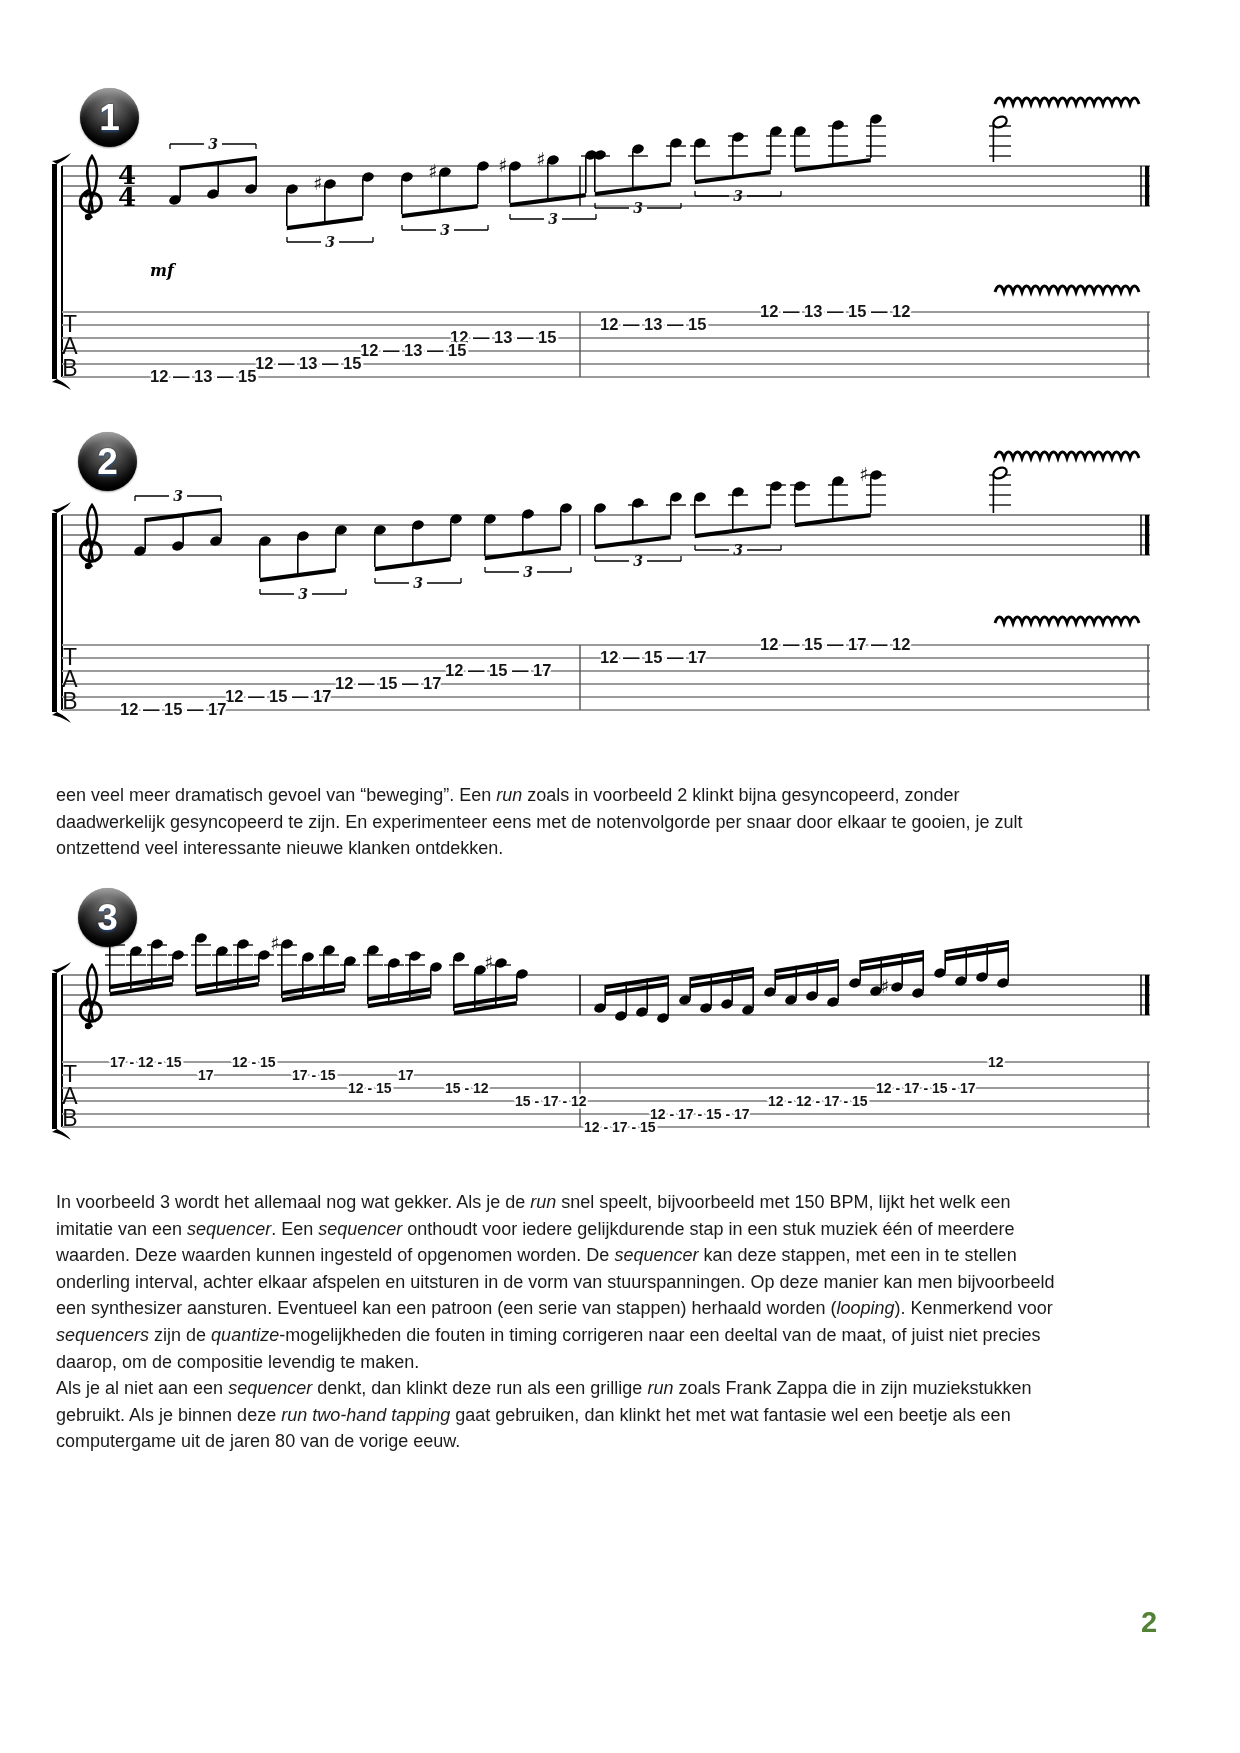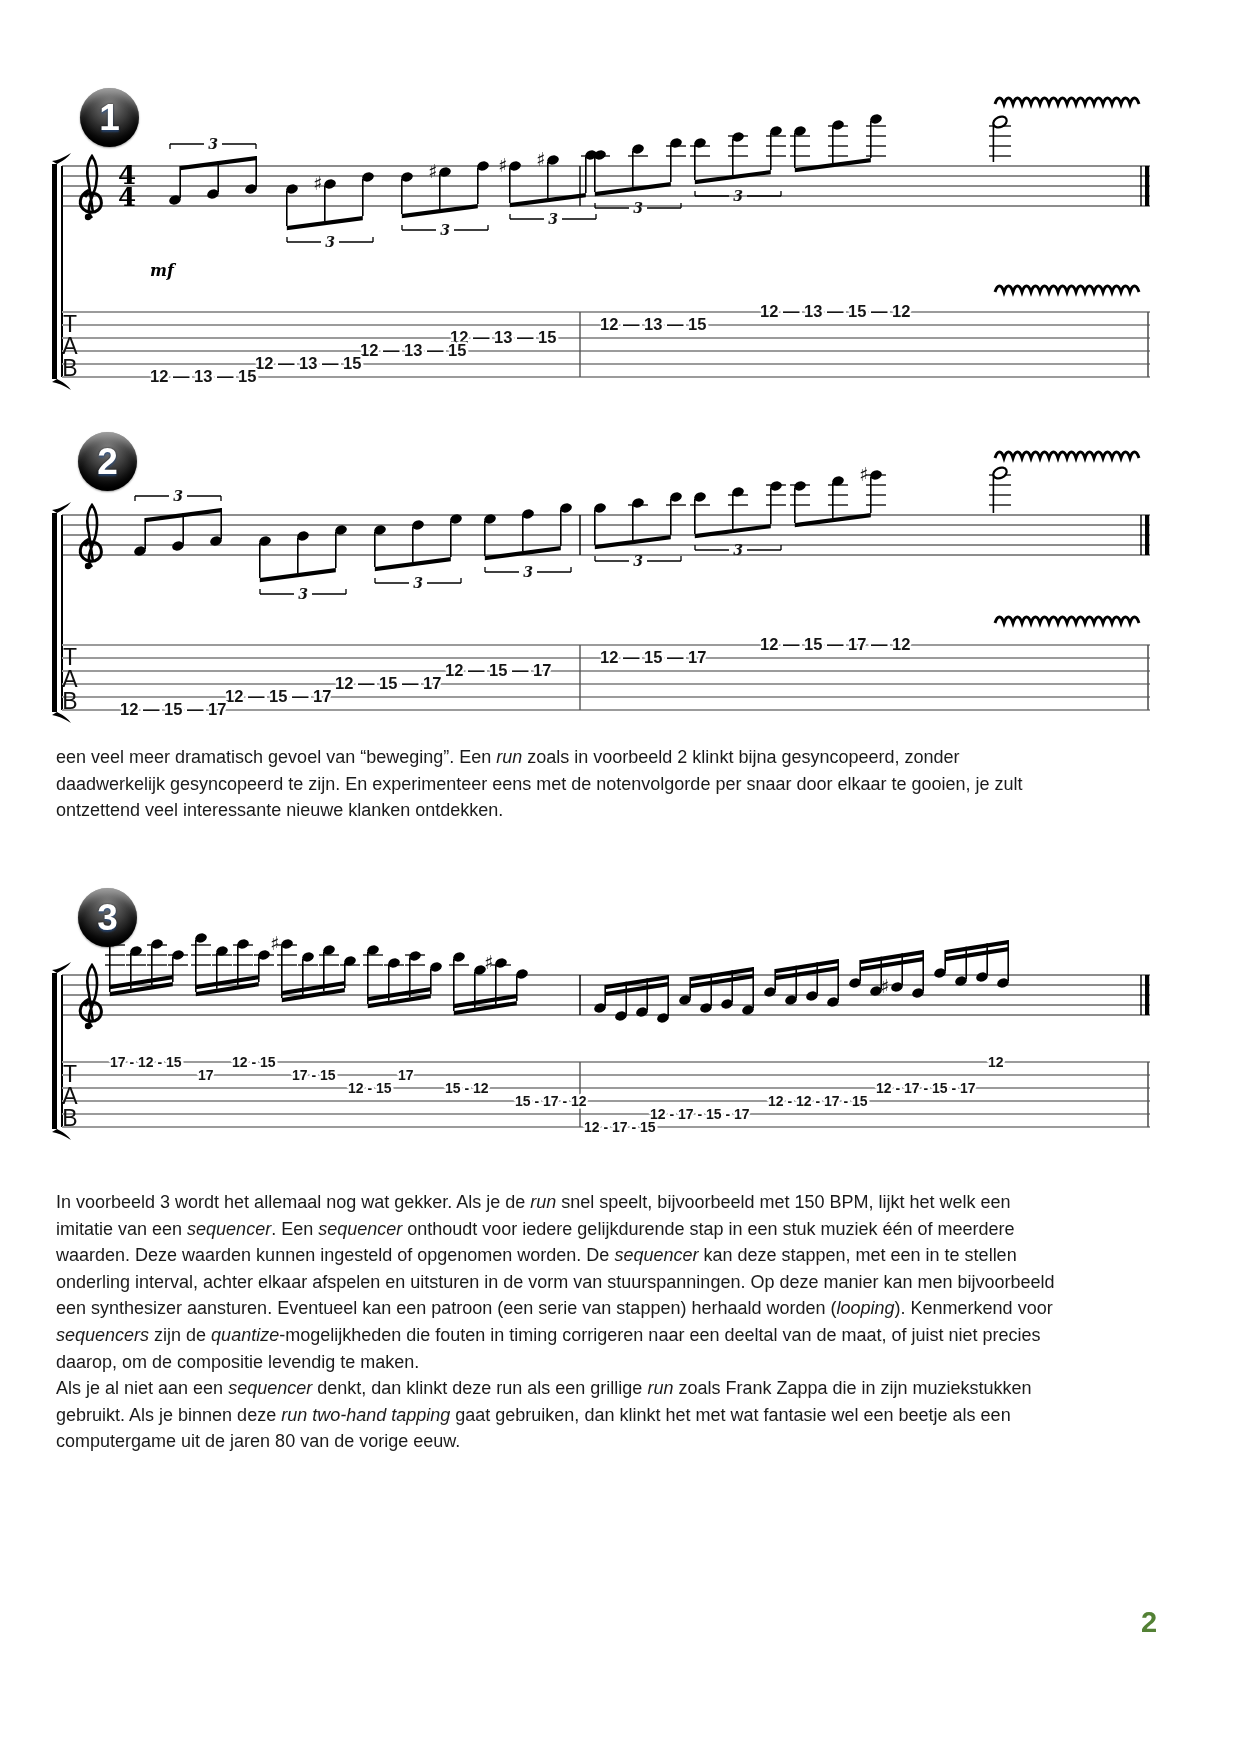--- a/index.html
+++ b/index.html
@@ -519,17 +519,17 @@
   <div class="badge" style="left:80px;top:88px">
       <span>1</span>
     </div>
   <div class="badge" style="left:78px;top:432px">
       <span>2</span>
     </div>
   <div class="badge" style="left:78px;top:888px">
       <span>3</span>
     </div>
 
-  <div class="para" style="top:744px"><span>een veel meer dramatisch gevoel van “beweging”. Een </span><i>run</i><span> zoals in voorbeeld 2 klinkt bijna gesyncopeerd, zonder daadwerkelijk gesyncopeerd te zijn. En experimenteer eens met de notenvolgorde per snaar door elkaar te gooien, je zult ontzettend veel interessante nieuwe klanken ontdekken.</span></div>
+  <div class="para" style="top:782px"><span>een veel meer dramatisch gevoel van “beweging”. Een </span><i>run</i><span> zoals in voorbeeld 2 klinkt bijna gesyncopeerd, zonder daadwerkelijk gesyncopeerd te zijn. En experimenteer eens met de notenvolgorde per snaar door elkaar te gooien, je zult ontzettend veel interessante nieuwe klanken ontdekken.</span></div>
   <div class="para" style="top:1189px"><span>In voorbeeld 3 wordt het allemaal nog wat gekker. Als je de </span><i>run</i><span> snel speelt, bijvoorbeeld met 150 BPM, lijkt het welk een imitatie van een </span><i>sequencer</i><span>. Een </span><i>sequencer</i><span> onthoudt voor iedere gelijkdurende stap in een stuk muziek één of meerdere waarden. Deze waarden kunnen ingesteld of opgenomen worden. De </span><i>sequencer</i><span> kan deze stappen, met een in te stellen onderling interval, achter elkaar afspelen en uitsturen in de vorm van stuurspanningen. Op deze manier kan men bijvoorbeeld een synthesizer aansturen. Eventueel kan een patroon (een serie van stappen) herhaald worden (</span><i>looping</i><span>). Kenmerkend voor </span><i>sequencers</i><span> zijn de </span><i>quantize</i><span>-mogelijkheden die fouten in timing corrigeren naar een deeltal van de maat, of juist niet precies daarop, om de compositie levendig te maken.</span><br><span>Als je al niet aan een </span><i>sequencer</i><span> denkt, dan klinkt deze run als een grillige </span><i>run</i><span> zoals Frank Zappa die in zijn muziekstukken gebruikt. Als je binnen deze </span><i>run two-hand tapping</i><span> gaat gebruiken, dan klinkt het met wat fantasie wel een beetje als een computergame uit de jaren 80 van de vorige eeuw.</span></div>
 
   <div class="pagenum" style="color: rgb(83, 129, 53);">2</div>
 </div>
 
 </body></html>

